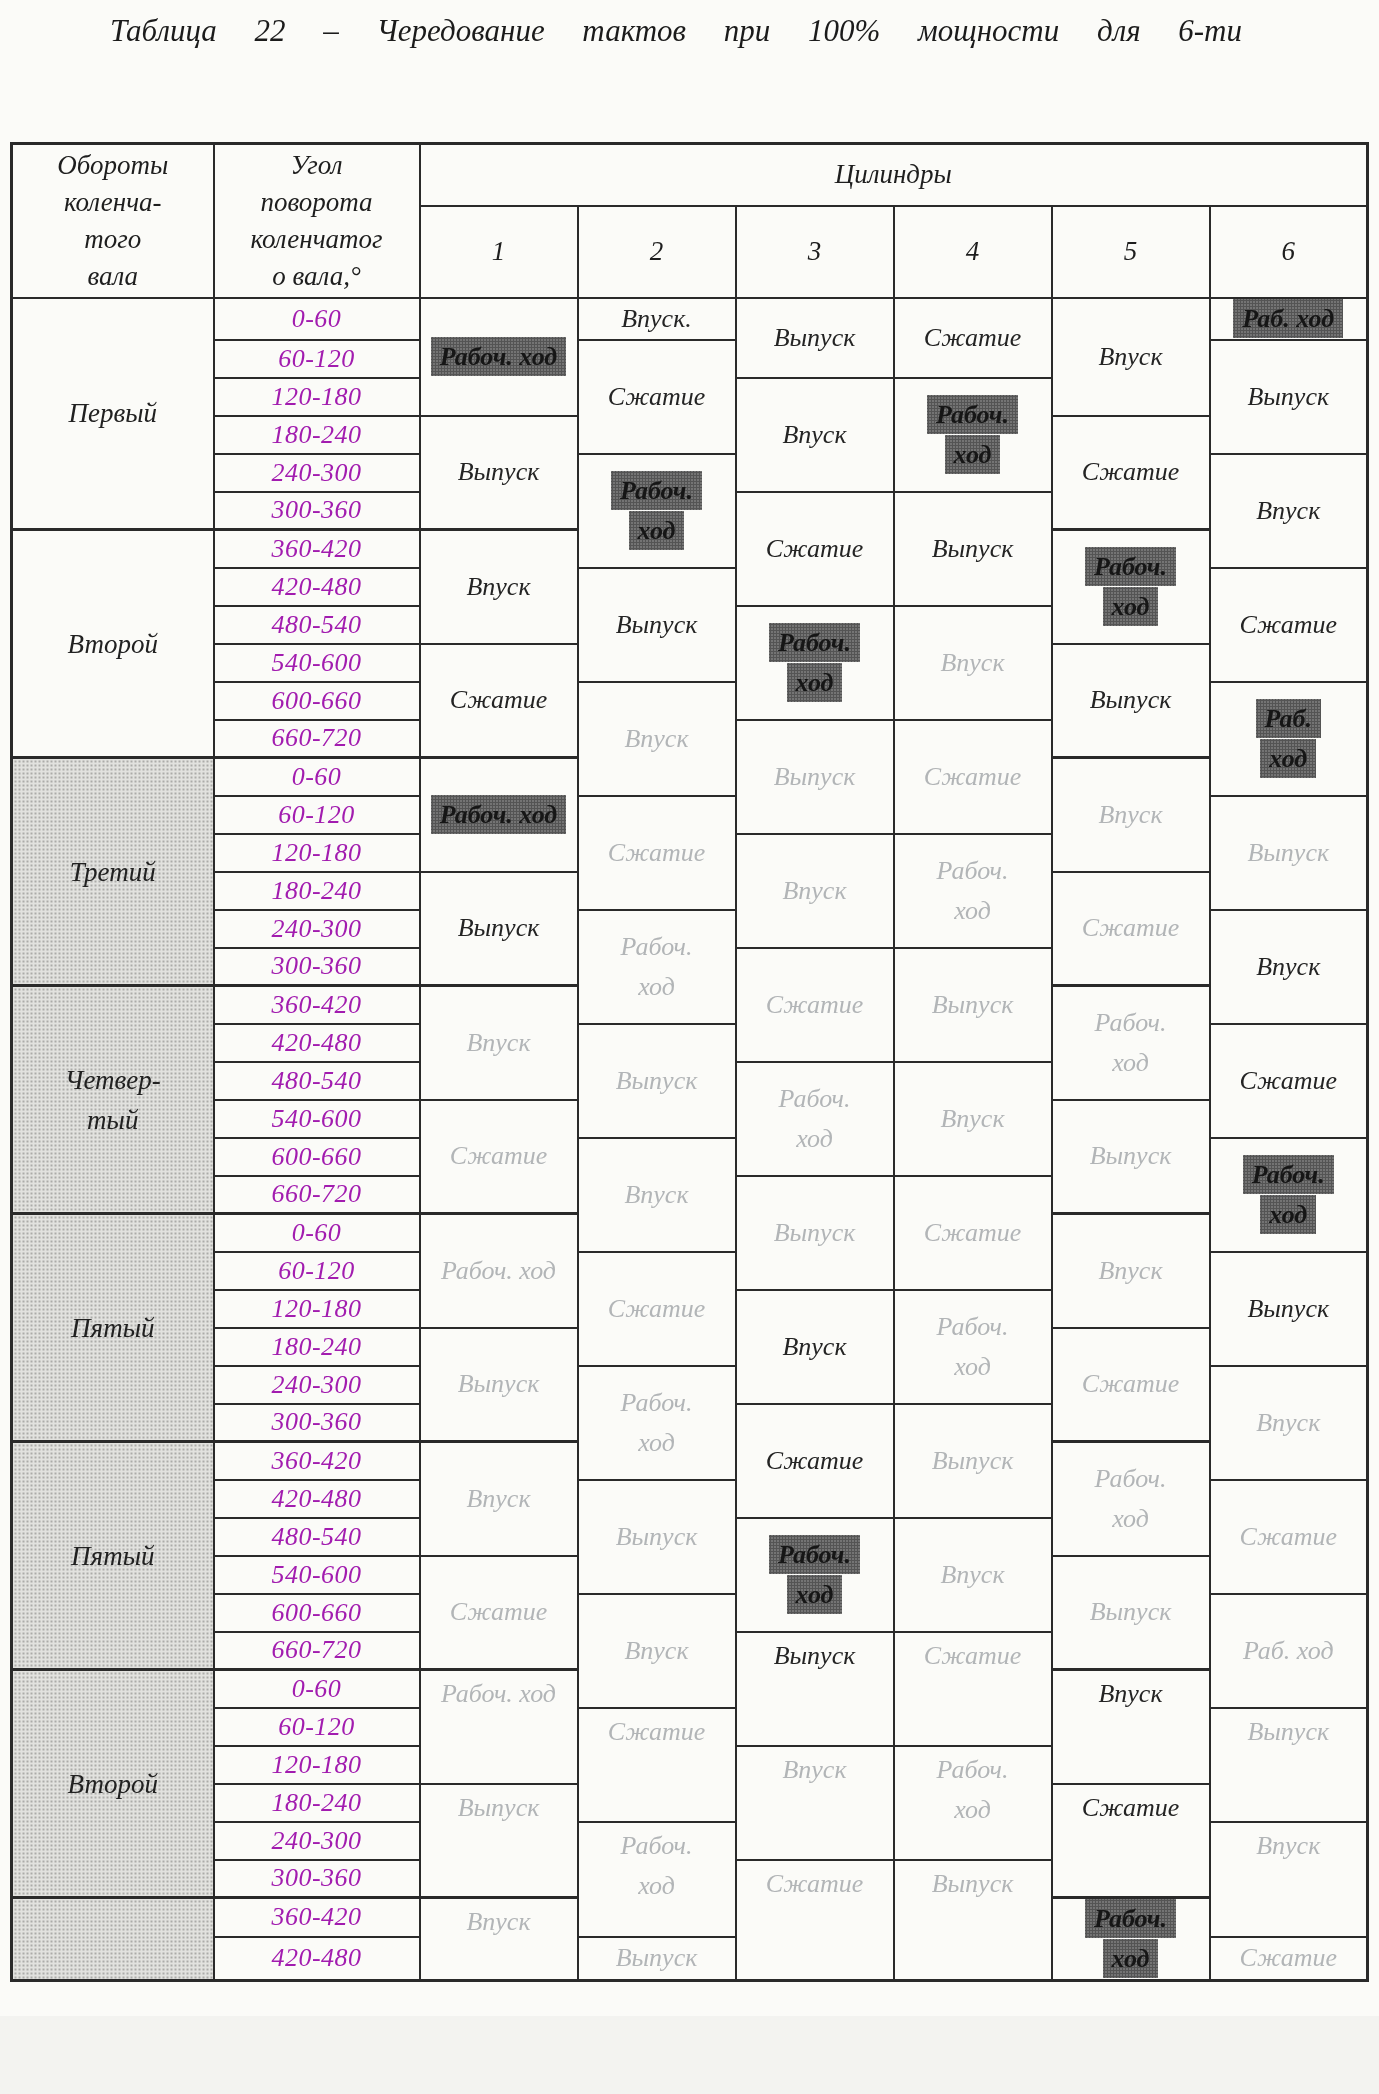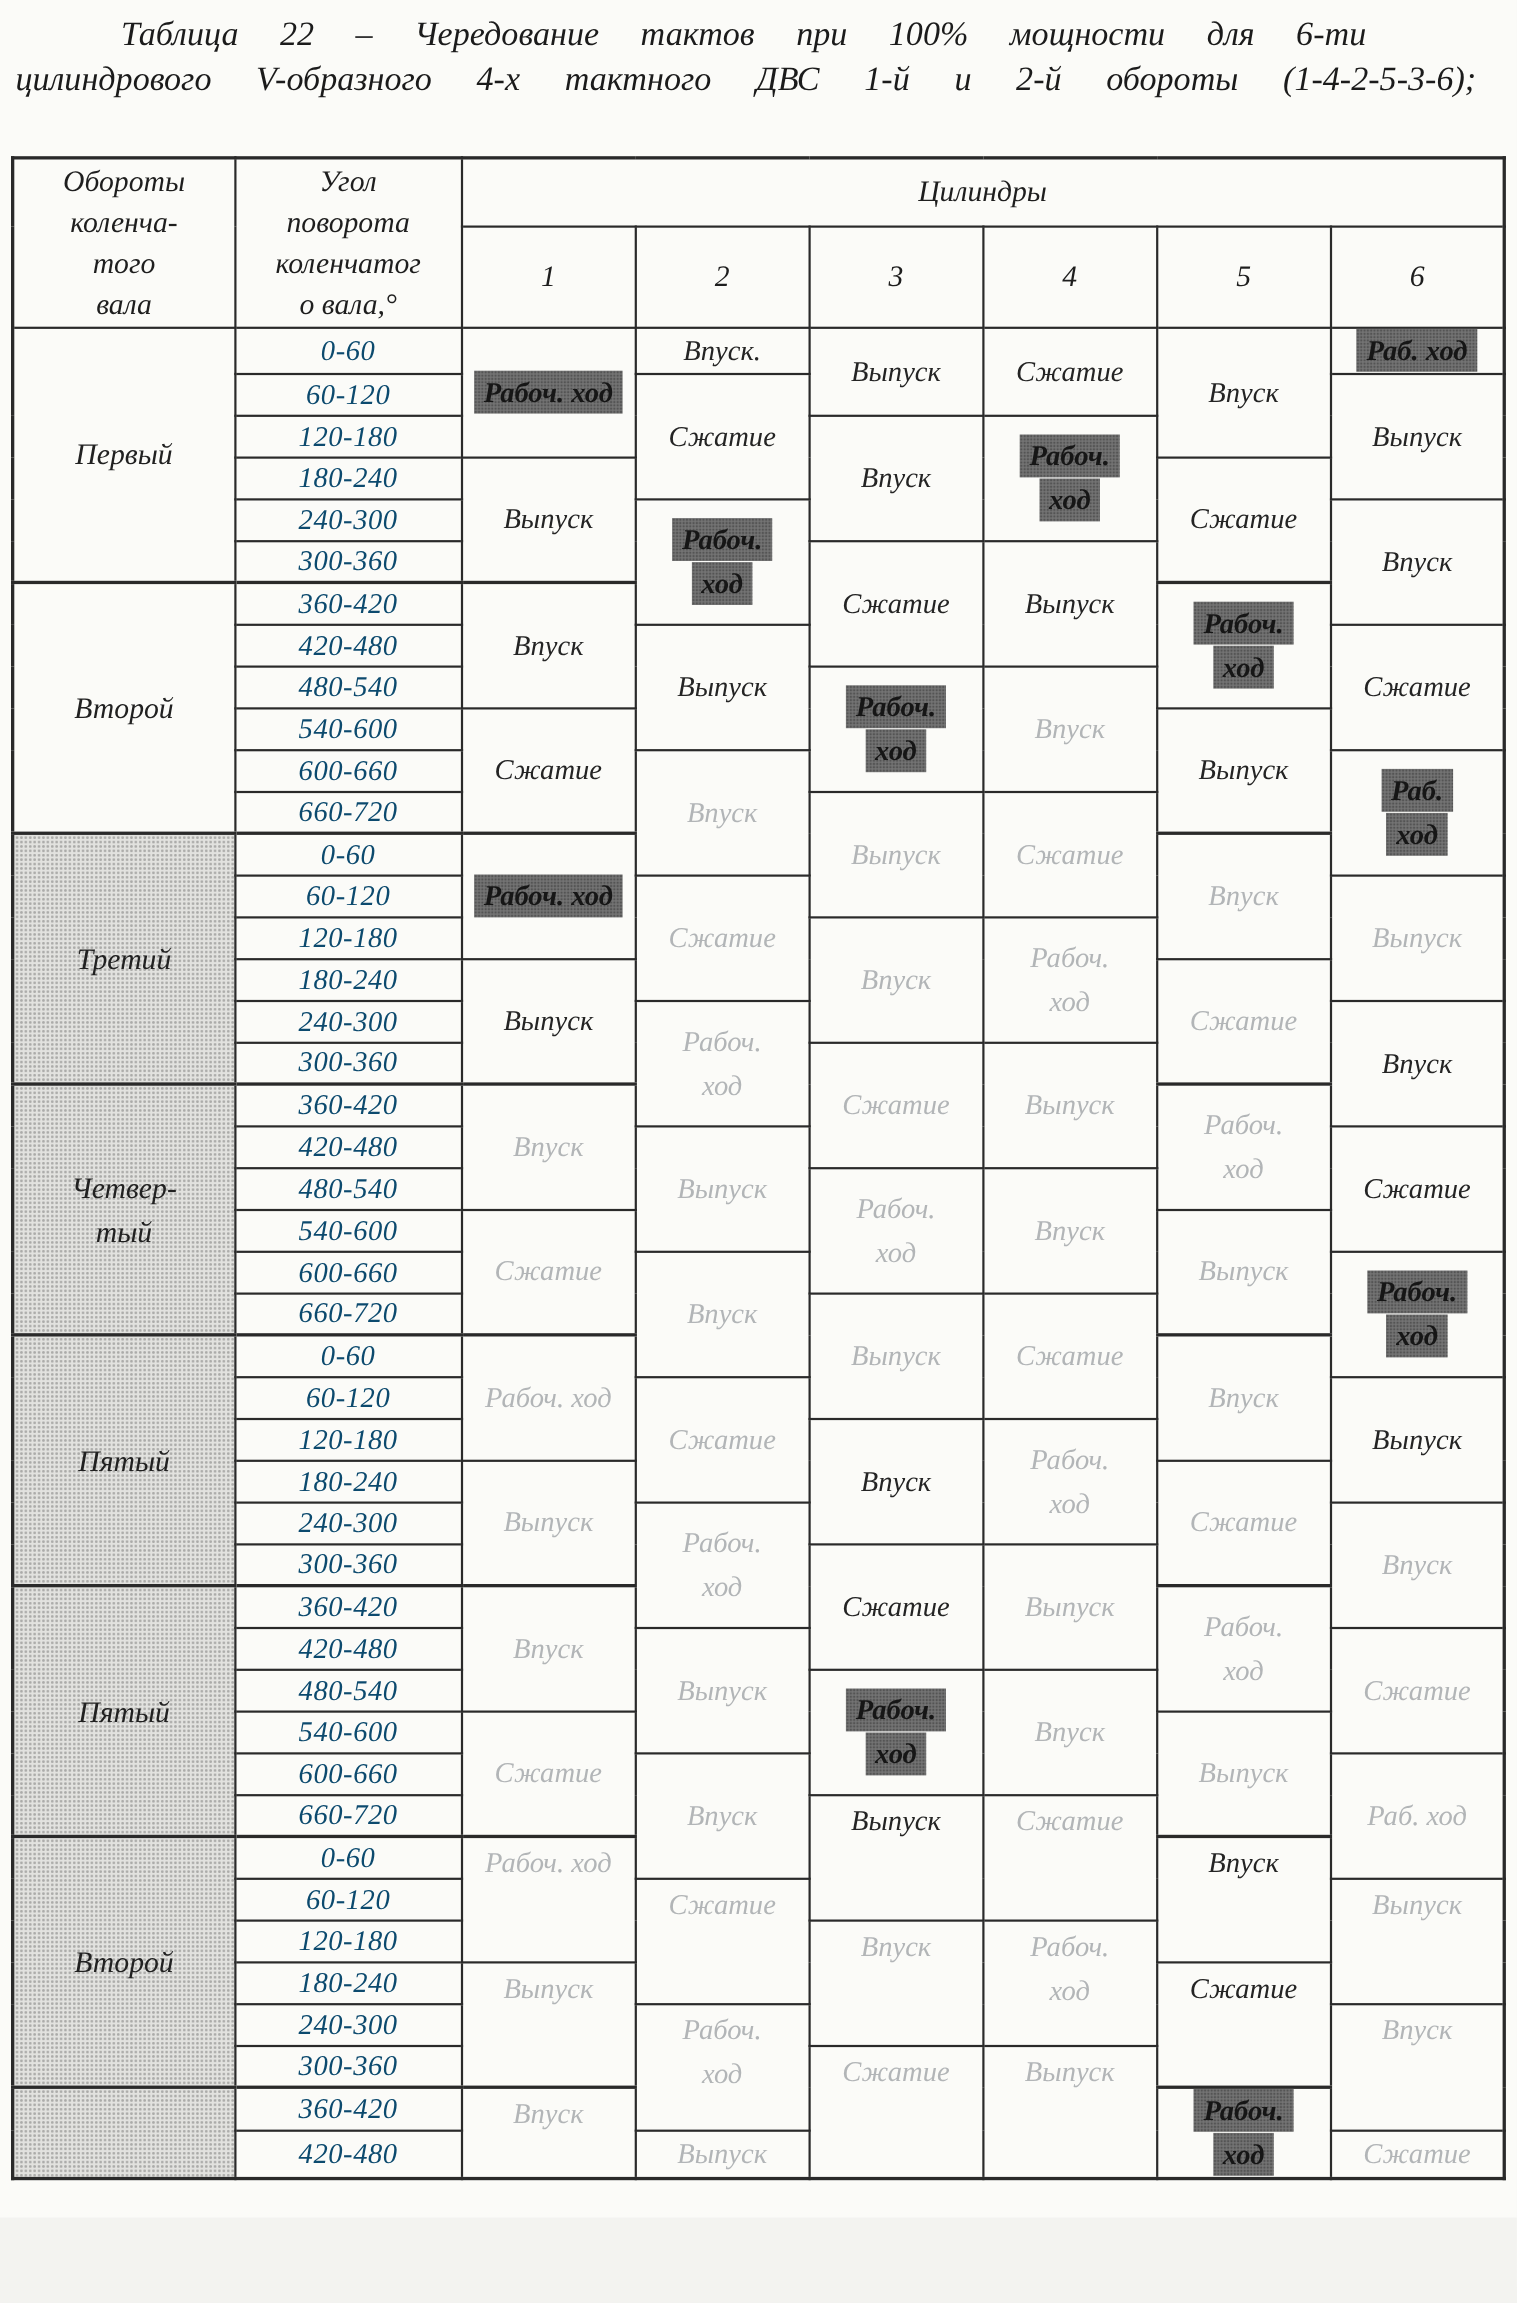--- a/index.html
+++ b/index.html
@@ -26,21 +26,21 @@
   col.c-rev { width: 202px; }
   col.c-ang { width: 206px; }
   col.c-cyl { width: 158px; }
   th, td { border: 2px solid var(--border, #2a2a2a); text-align: center;
     vertical-align: middle; font-weight: normal; padding: 0; font-style: italic; }
   thead th { font-size: 27px; color: #1e1e1e; }
   th.hdr-cyl { height: 62px; }
   th.hdr-num { height: 92px; font-size: 27px; }
   th.hdr-left div { line-height: 37px; }
   tbody td { height: 38px; font-size: 26px; }
-  td.angle { color: #0c4a6e; letter-spacing: 0.5px; }
+  td.angle { color: #a21caf; letter-spacing: 0.5px; }
   td.grp { font-size: 27px; color: #212121; }
   td.grp div { line-height: 40px; }
   td.shaded {
     background-color: var(--shaded-cell-bg, #e2e2df);
     background-image: radial-gradient(rgba(45,45,45,0.30) 1px, rgba(0,0,0,0) 1.35px);
     background-size: 4px 4px;
   }
   td.phase .ln { line-height: 40px; }
   td.st-normal { color: var(--ink, #242424); }
   td.st-faded { color: var(--faded-text, #b2b5b7); }
@@ -54,21 +54,20 @@
     font-weight: bold; line-height: 39px;
   }
   tr.gstart td { border-top-width: 3px; }
 </style>
 </head>
 <body>
 
 <div class="page">
   <div class="title">
       <div class="tl l1">Таблица 22 – Чередование тактов при 100% мощности для  6-ти</div>
-      <div class="tl l2">цилиндрового V-образного 4-х тактного ДВС 1-й и 2-й обороты (1-4-2-5-3-6);</div>
     </div>
   <table class="tbl">
     <colgroup>
       <col class="c-rev">
         <col class="c-ang">
       <col class="c-cyl">
         <col class="c-cyl">
         <col class="c-cyl">
       <col class="c-cyl">
         <col class="c-cyl">

